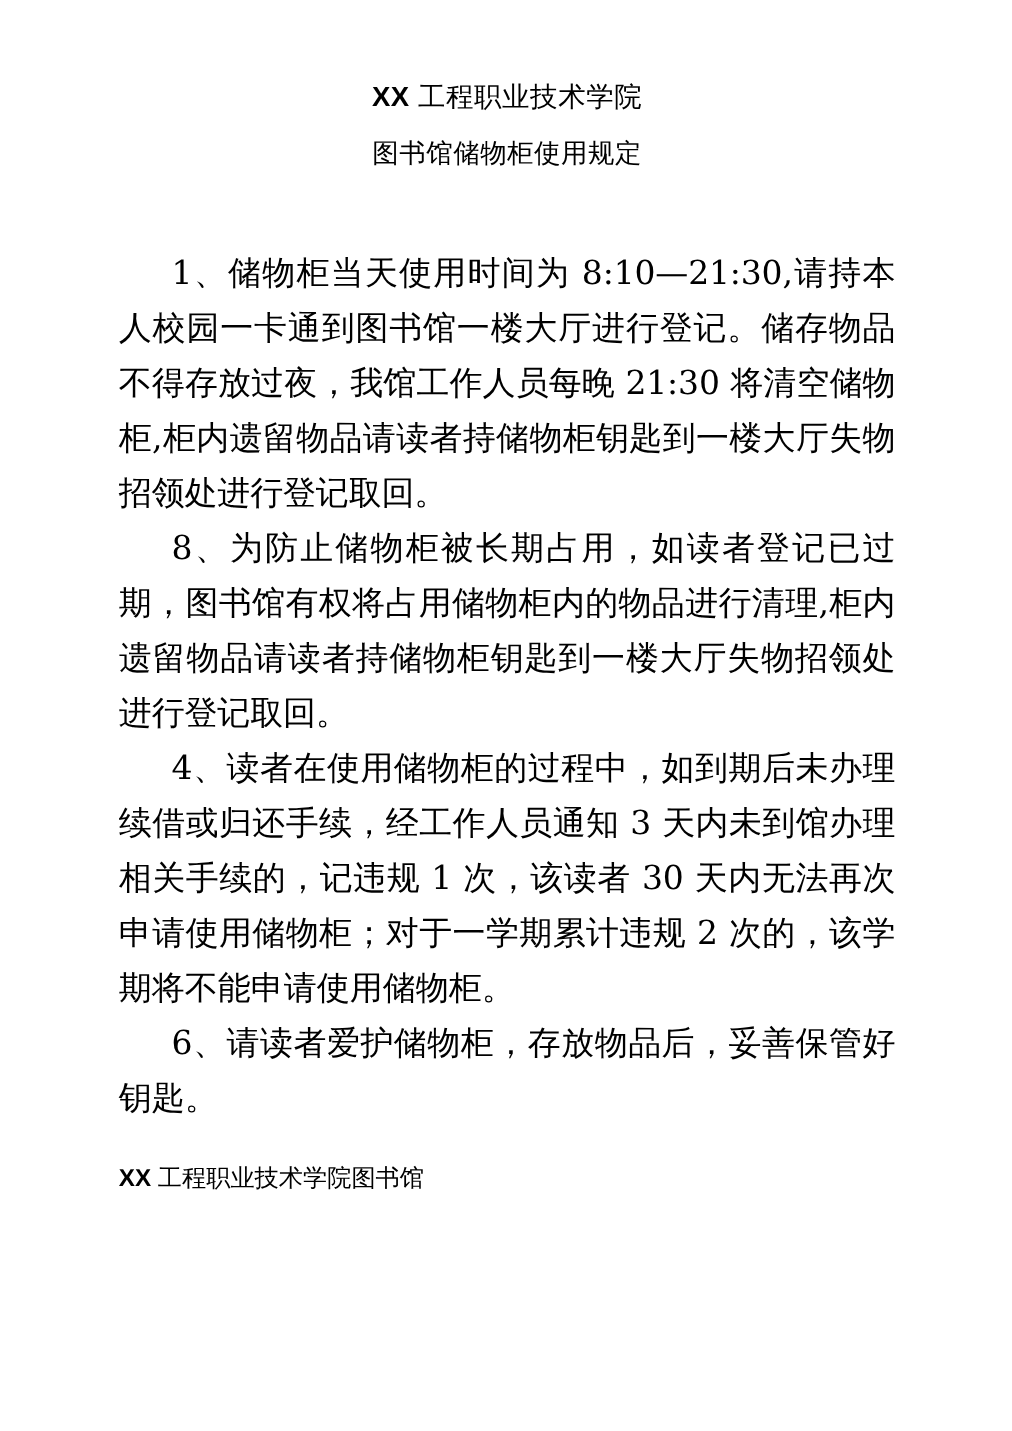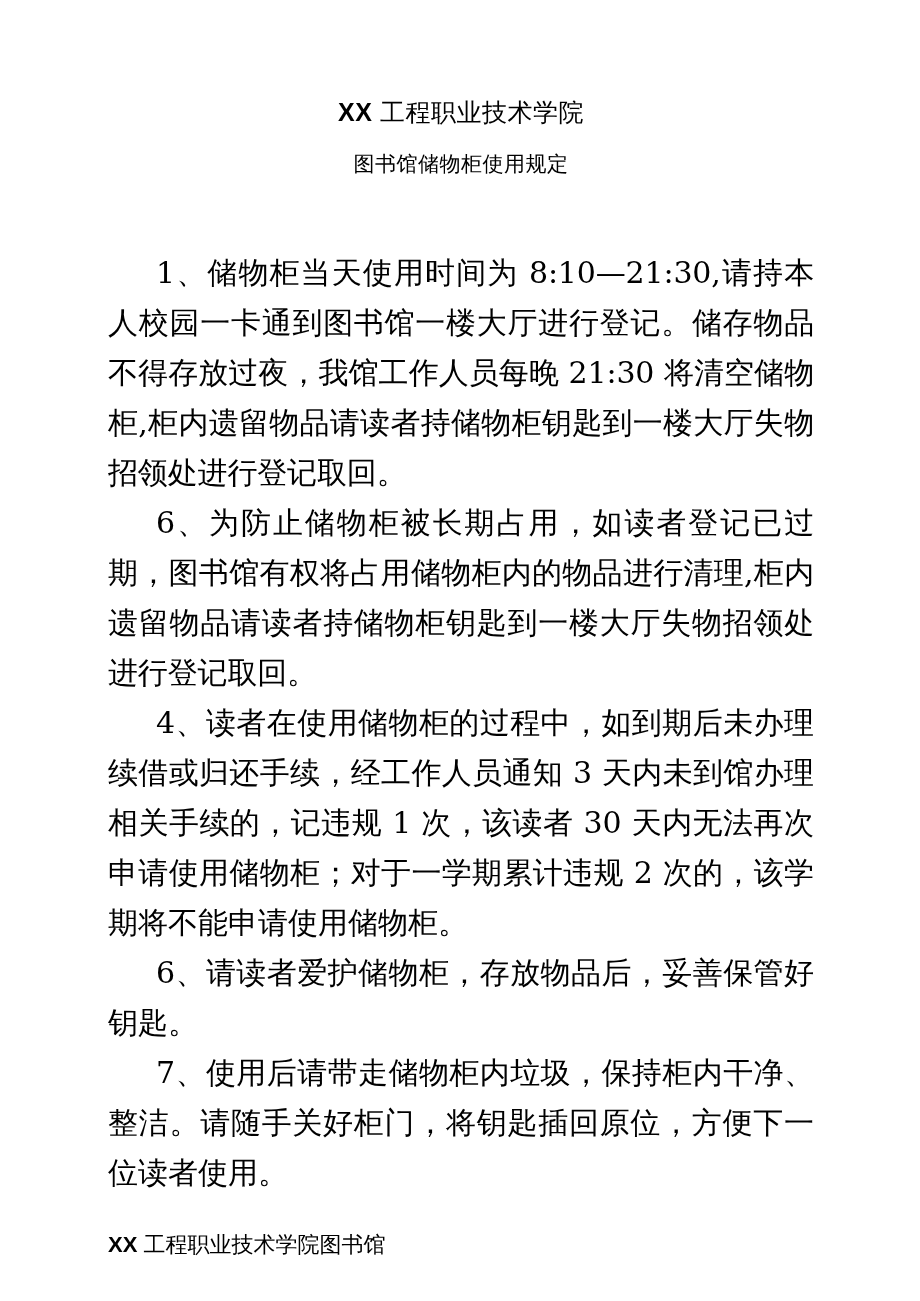--- a/index.html
+++ b/index.html
@@ -23,39 +23,39 @@
   }
   .content {
     position: absolute;
     left: 108px;
     top: 0;
     width: 706px;
   }
 
   
   .title-block {
-    padding-top: 86px;
+    padding-top: 62px;
   }
   .doc-title {
     text-align: center;
     font-family: "Liberation Sans", "DejaVu Sans", sans-serif;
     font-size: 25px;
     line-height: 52px;
     letter-spacing: 0.5px;
     font-weight: 400;
     white-space: nowrap;
   }
   .doc-title .xx {
     font-weight: 700;
     letter-spacing: 0.5px;
   }
   .doc-title-2 {
     text-align: center;
     font-family: "Liberation Sans", "DejaVu Sans", sans-serif;
-    font-size: 21px;
+    font-size: 24px;
     line-height: 52px;
     letter-spacing: 0.5px;
     font-weight: 400;
     white-space: nowrap;
   }
 
   
   .body-block {
     margin-top: 58px;
   }
@@ -94,22 +94,21 @@
 <div class="page">
   <div class="content">
 
     <div class="title-block">
       <div class="doc-title"><span class="xx">XX</span><span> 工程职业技术学院</span></div>
       <div class="doc-title-2">图书馆储物柜使用规定</div>
     </div>
 
     <div class="body-block">
       <p class="para tight">1、储物柜当天使用时间为 8:10—21:30,请持本人校园一卡通到图书馆一楼大厅进行登记。储存物品不得存放过夜，我馆工作人员每晚 21:30 将清空储物柜,柜内遗留物品请读者持储物柜钥匙到一楼大厅失物招领处进行登记取回。</p>
-      <p class="para tight">6、为防止储物柜被长期占用，如读者登记已过期，图书馆有权将占用储物柜内的物品进行清理,柜内遗留物品请读者持储物柜钥匙到一楼大厅失物招领处进行登记取回。</p>
+      <p class="para tight">8、为防止储物柜被长期占用，如读者登记已过期，图书馆有权将占用储物柜内的物品进行清理,柜内遗留物品请读者持储物柜钥匙到一楼大厅失物招领处进行登记取回。</p>
       <p class="para">4、读者在使用储物柜的过程中，如到期后未办理续借或归还手续，经工作人员通知 3 天内未到馆办理相关手续的，记违规 1 次，该读者 30 天内无法再次申请使用储物柜；对于一学期累计违规 2 次的，该学期将不能申请使用储物柜。</p>
       <p class="para">6、请读者爱护储物柜，存放物品后，妥善保管好钥匙。</p>
-      <p class="para">7、使用后请带走储物柜内垃圾，保持柜内干净、整洁。请随手关好柜门，将钥匙插回原位，方便下一位读者使用。</p>
     </div>
 
     <div class="footer-sign"><span class="xx">XX</span><span> 工程职业技术学院图书馆</span></div>
 
   </div>
 </div>
 
 </body></html>

